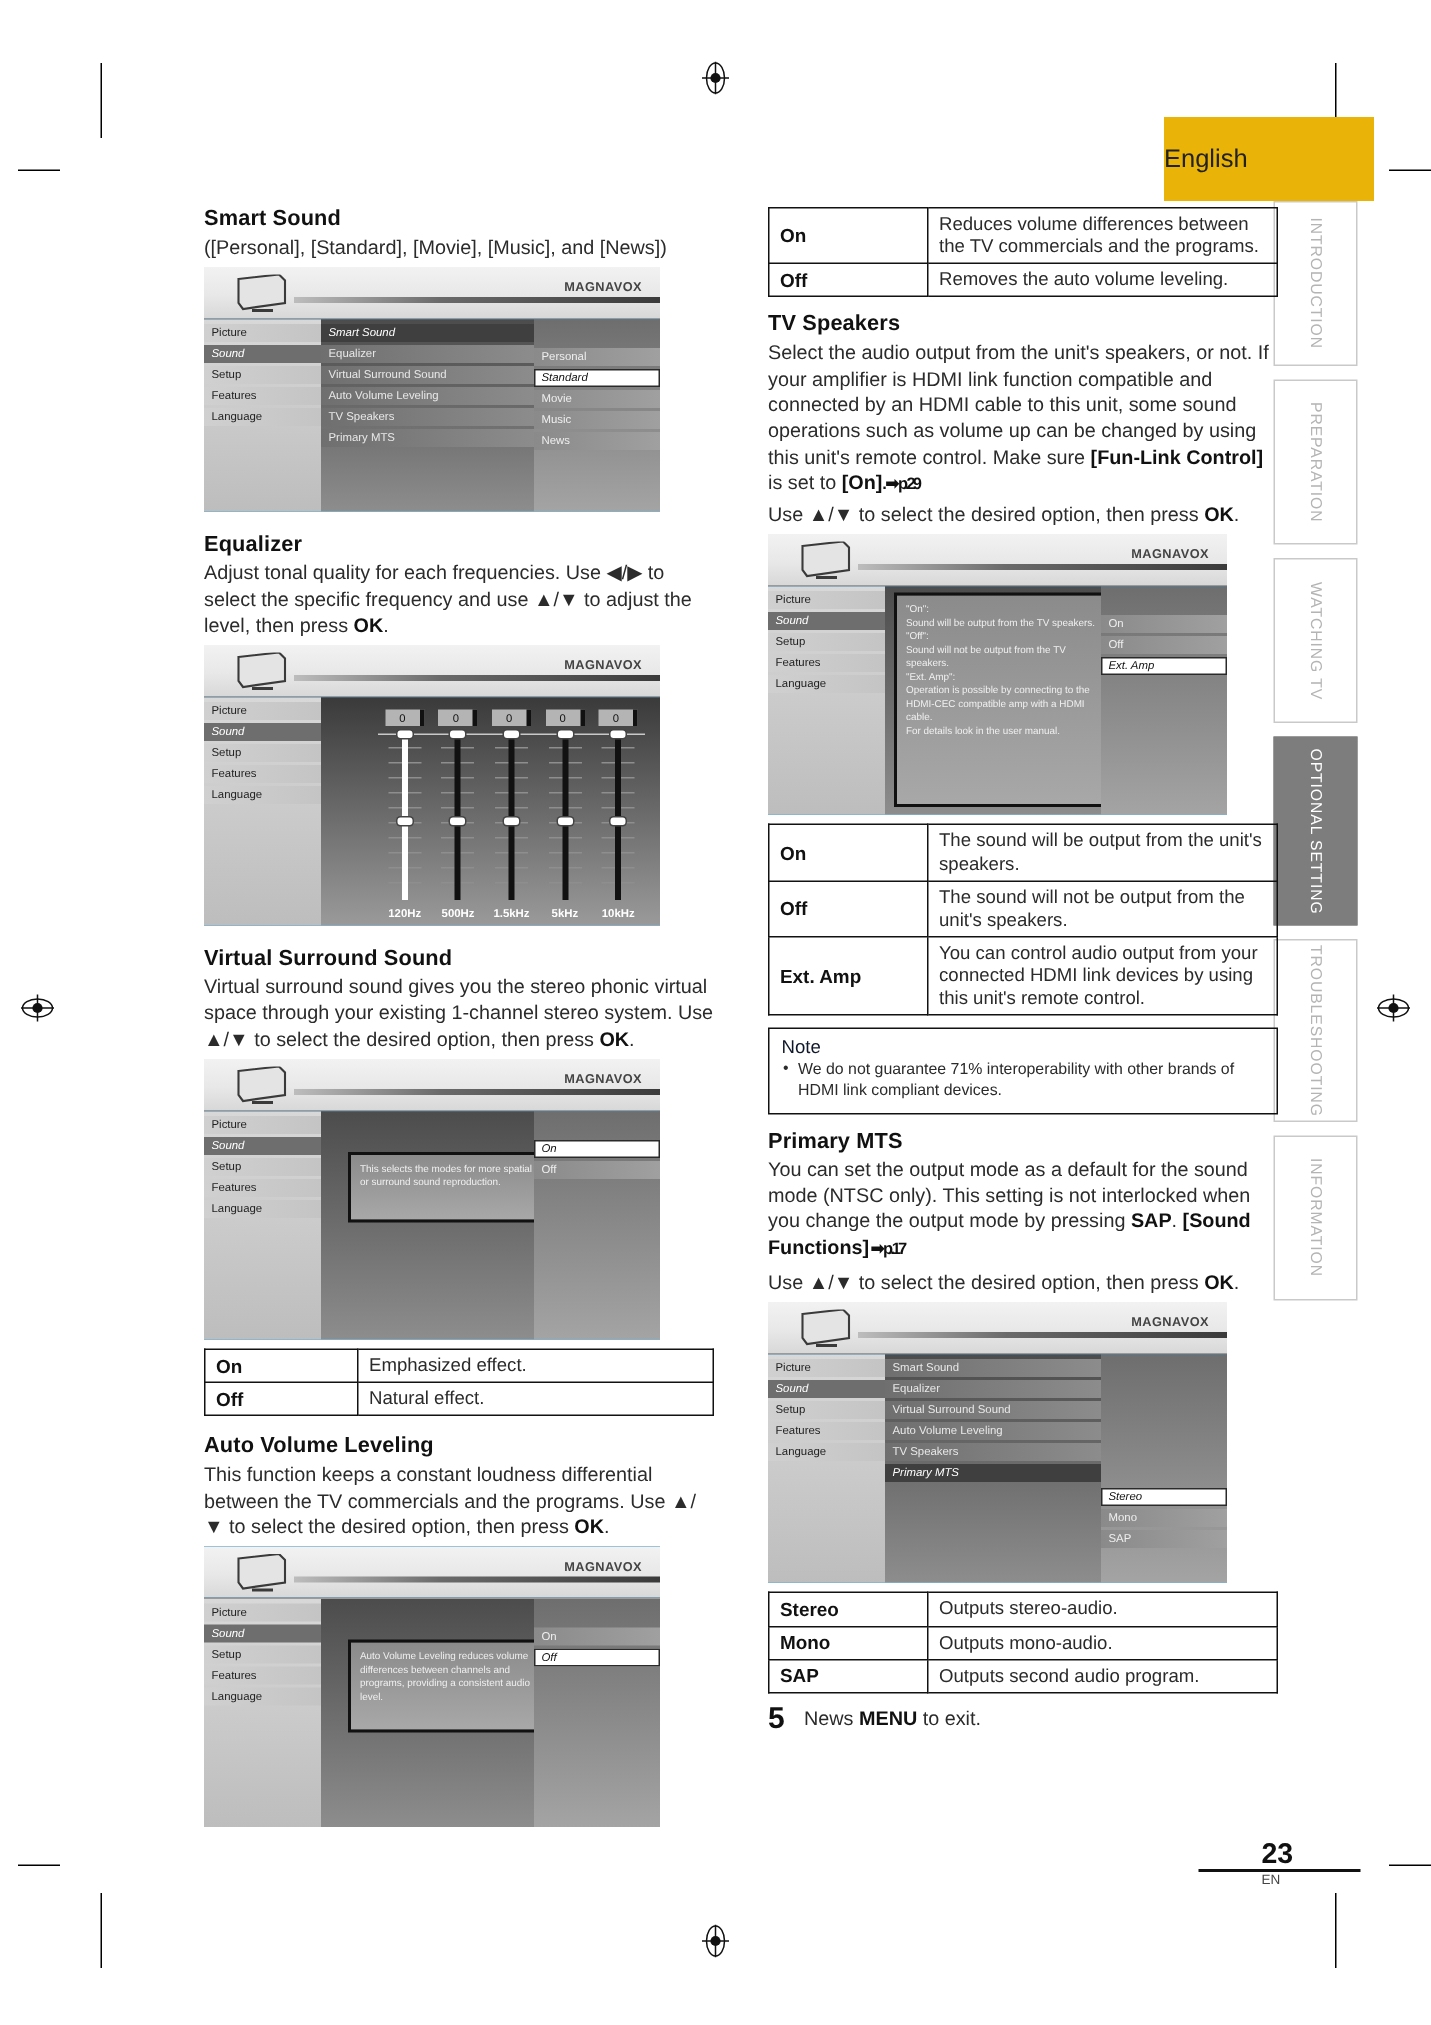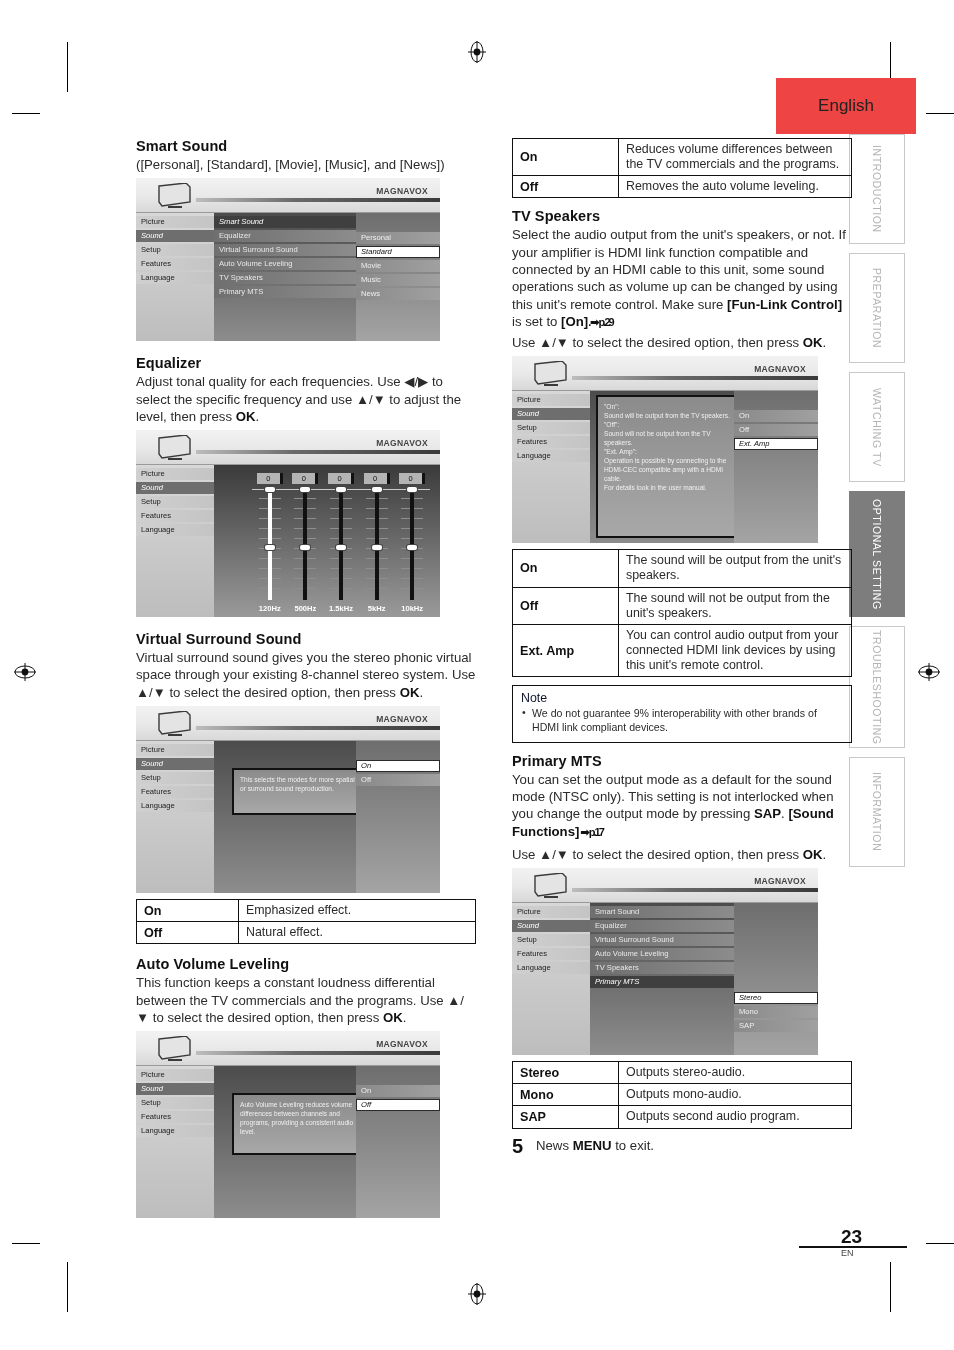--- a/index.html
+++ b/index.html
@@ -12,22 +12,22 @@
   }
 
   
   .cropmark { position:absolute; background:#000; }
   .regmark { position:absolute; width:22px; height:22px; }
   .regmark svg { display:block; }
 
   
   .lang-tab {
     position:absolute; left:776px; top:78px; width:140px; height:56px;
-    background:#ef4444; color:#222; font-size:17px;
-    display:flex; align-items:center; justify-content:center;
+    background:#eab308; color:#222; font-size:17px;
+    display:flex; align-items:center; justify-content:flex-start;
   }
   .side-tabs { position:absolute; left:849px; top:134px; width:56px; }
   .side-tab {
     width:56px; border:1px solid #c9c9c9; background:#fff;
     margin-bottom:9px; display:flex; align-items:center; justify-content:center;
     color:#b4b4b4;
   }
   .side-tab.active { background:#7d7d7d; border-color:#7d7d7d; color:#fff; }
   .side-tab span {
     writing-mode:vertical-rl; text-orientation:mixed;
@@ -426,21 +426,21 @@
             <div class="eq-lbl">10kHz</div>
           </div>
 
         </div>
       </div>
     </div>
   </div>
 
   <h3 class="sec" style="margin-top:14px;">Virtual Surround Sound</h3>
   <p class="body">
-    <span>Virtual surround sound gives you the stereo phonic virtual space through your existing 8-channel stereo system. Use ▲/▼ to select the desired option, then press </span><b>OK</b><span>.</span>
+    <span>Virtual surround sound gives you the stereo phonic virtual space through your existing 1-channel stereo system. Use ▲/▼ to select the desired option, then press </span><b>OK</b><span>.</span>
   </p>
 
   <div class="osd">
     <div class="osd-head">
       <div class="osd-tv">
         <svg width="38" height="26" viewBox="0 0 38 26">
             <polygon points="3,3 30,0 34,4 34,19 6,23 3,19" fill="#e4e4e4" stroke="#3a3a3a" stroke-width="1.4"></polygon>
             <rect x="12" y="23" width="14" height="2" fill="#3a3a3a"></rect>
           </svg>
       </div>
@@ -586,21 +586,21 @@
     <tr>
       <td class="k w-right-k">Ext. Amp</td>
       <td class="v">You can control audio output from your connected HDMI link devices by using this unit's remote control.</td>
     </tr>
   </tbody>
     </table>
 
   <div class="note">
     <div class="nt">Note</div>
     <ul>
-      <li>We do not guarantee 9% interoperability with other brands of HDMI link compliant devices.</li>
+      <li>We do not guarantee 71% interoperability with other brands of HDMI link compliant devices.</li>
     </ul>
   </div>
 
   <h3 class="sec" style="margin-top:10px;">Primary MTS</h3>
   <p class="body">
     <span>You can set the output mode as a default for the sound mode (NTSC only). This setting is not interlocked when you change the output mode by pressing </span><b>SAP</b><span>. </span><b>[Sound Functions]</b><b class="arrow"> ➡ p.17</b>
   </p>
   <p class="body" style="margin-top:6px;">
     <span>Use ▲/▼ to select the desired option, then press </span><b>OK</b><span>.</span>
   </p>

